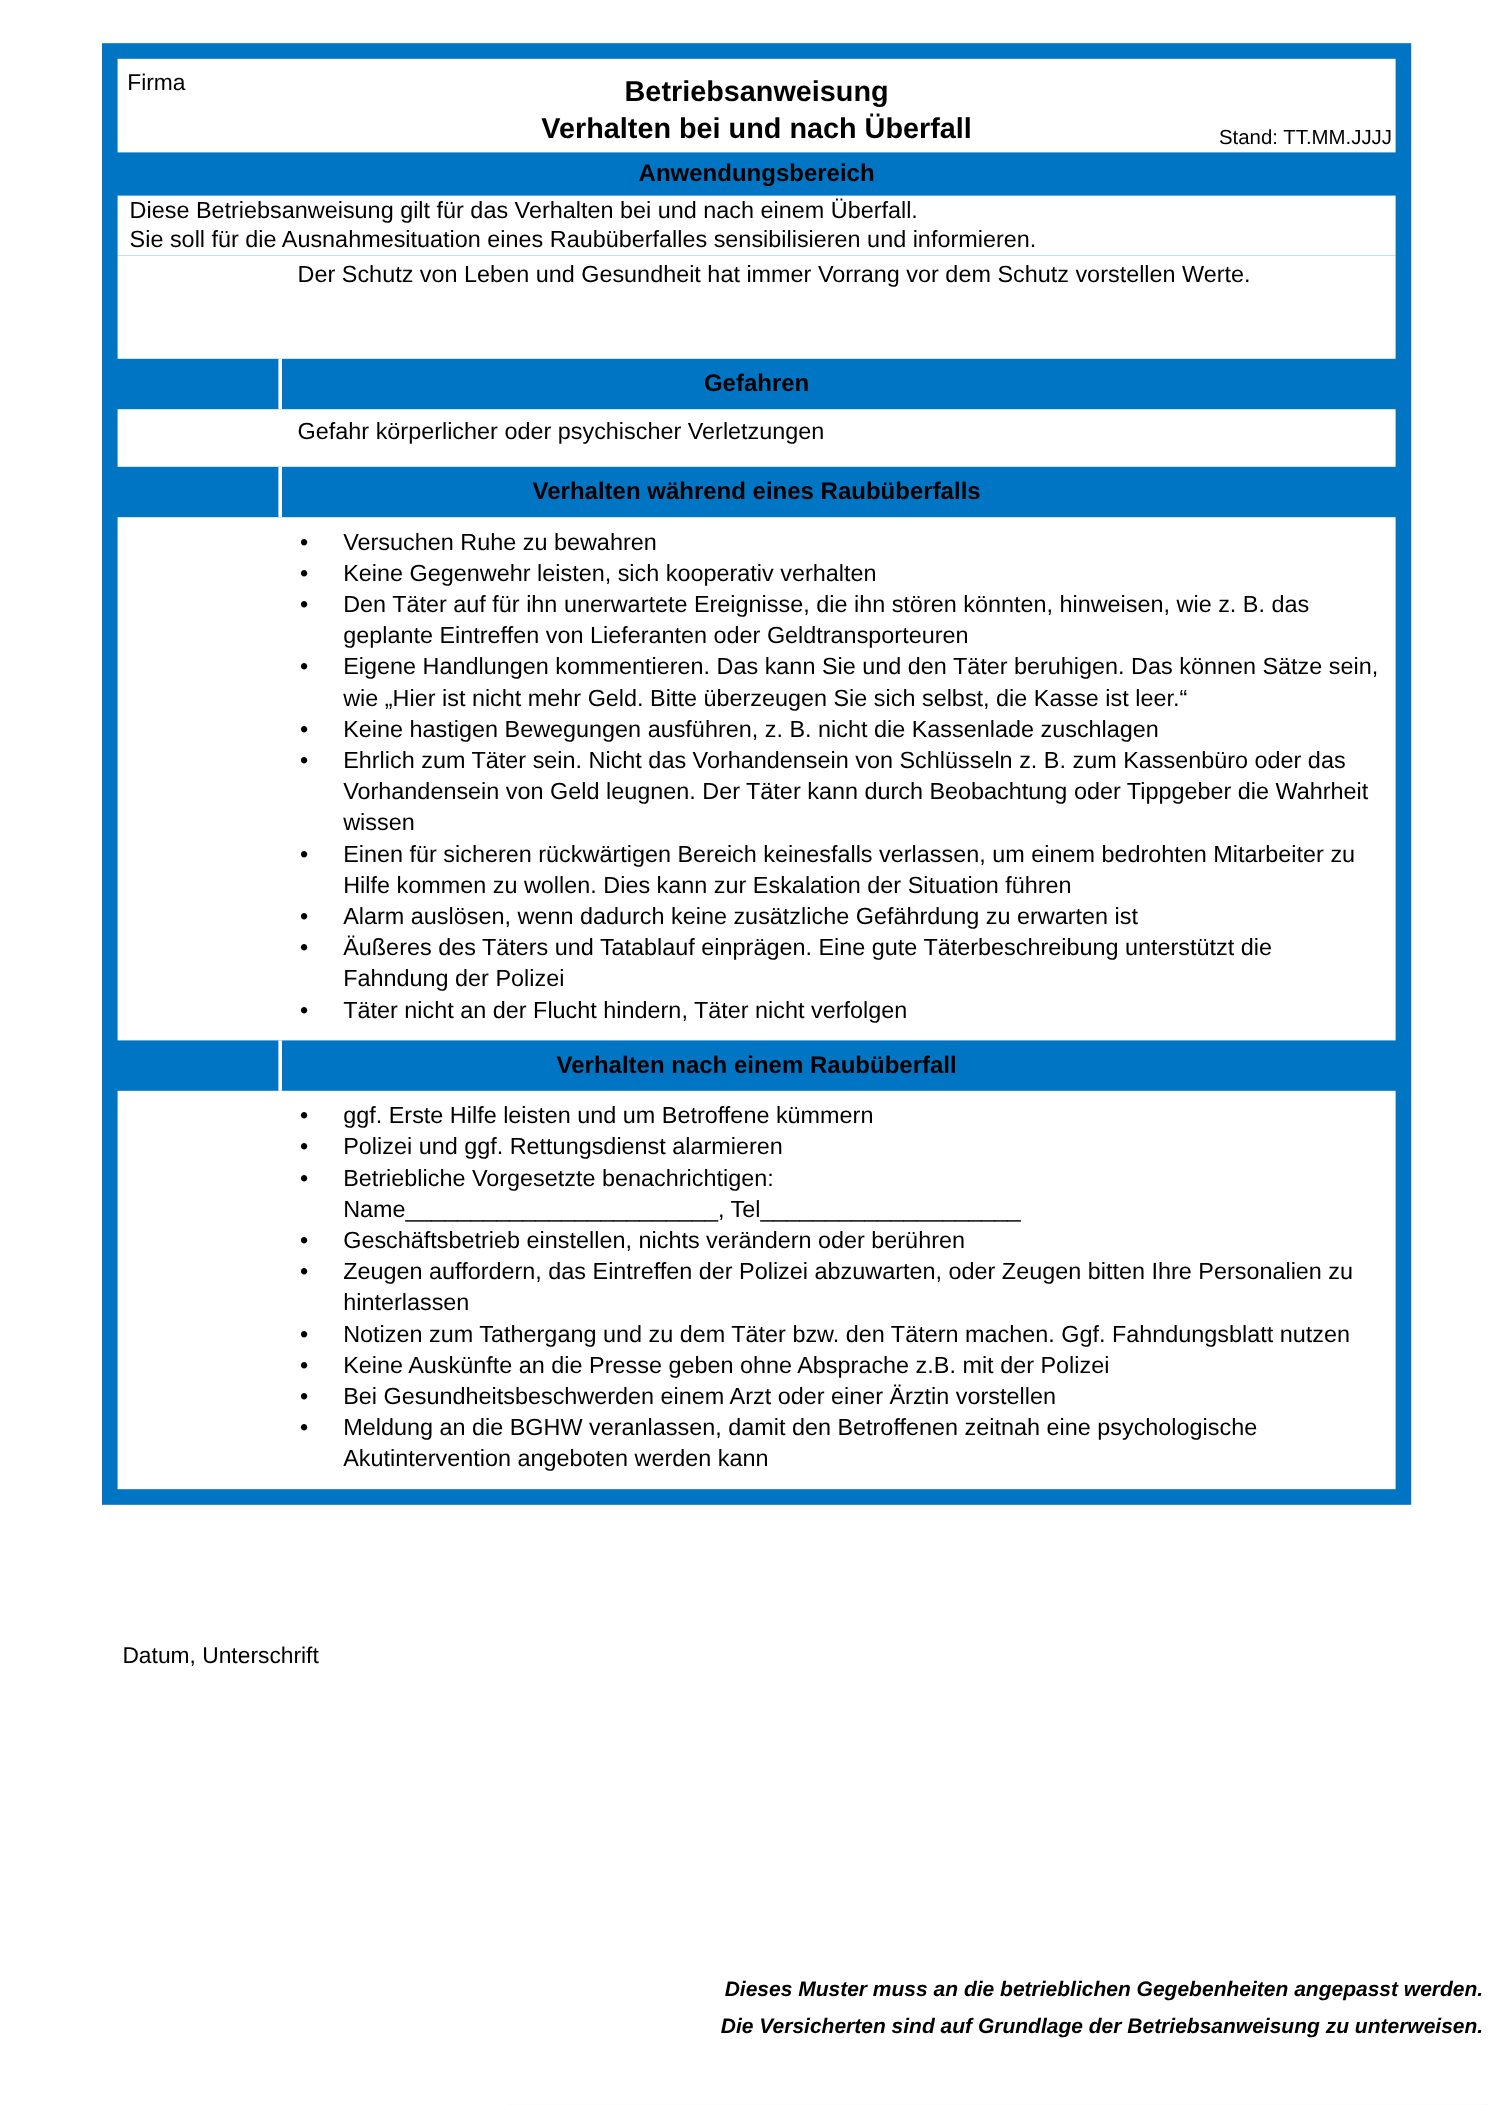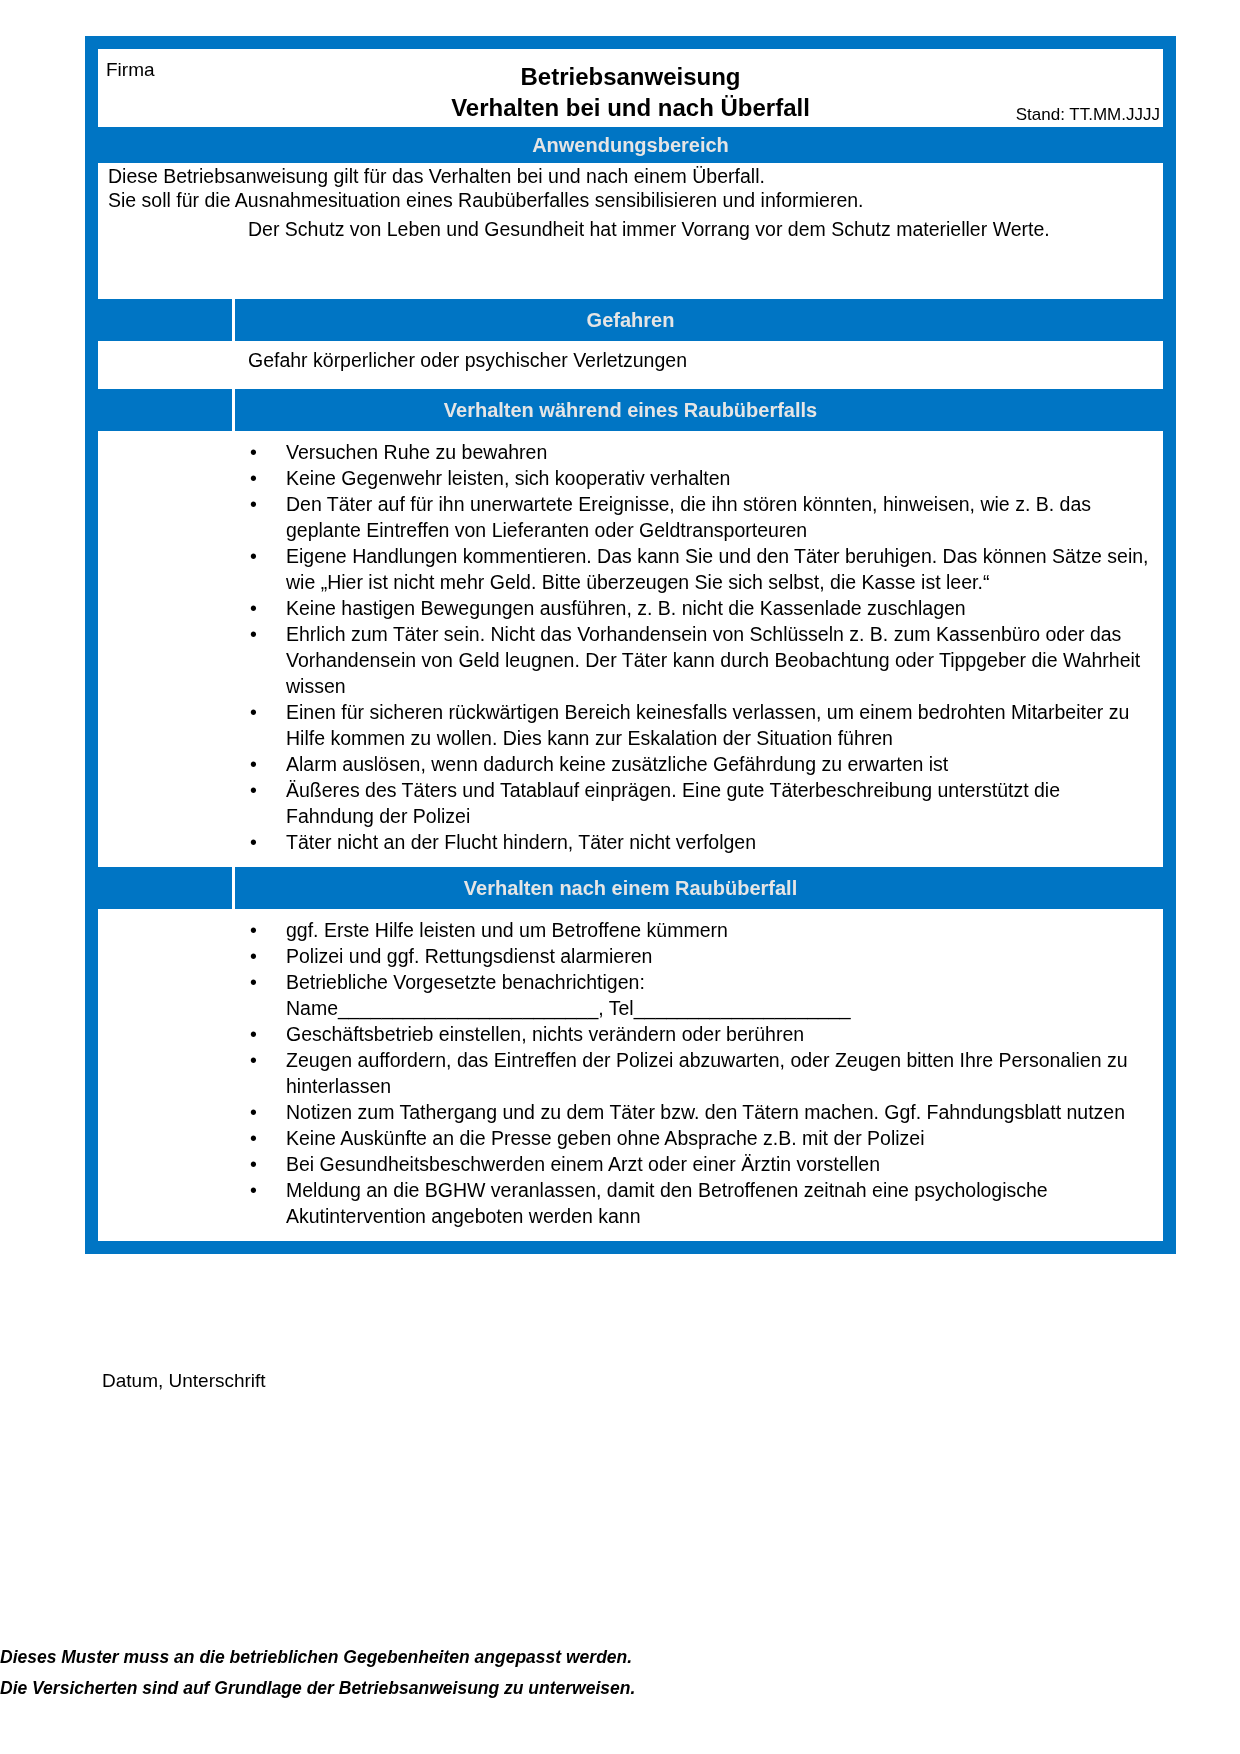--- a/index.html
+++ b/index.html
@@ -12,35 +12,35 @@
     background:#0075C4; padding:13px; box-sizing:border-box;
   }
   .wbox { background:#ffffff; box-sizing:border-box; }
   .header-box { height:78px; position:relative; }
   .company { position:absolute; top:10px; left:8px; font-size:19px; }
   .title-wrap { text-align:center; padding-top:12px; }
   .title-line { font-size:24px; font-weight:bold; line-height:31px; }
   .stand { position:absolute; right:3px; bottom:2px; font-size:17px; }
   .banner {
     position:relative; height:36px; display:flex; align-items:center; justify-content:center;
-    color:#e5e5e5; font-size:20px; font-weight:bold;
+    color:#000000; font-size:20px; font-weight:bold;
   }
   .banner.lined { height:42px;text-align:center; }
   .vline { position:absolute; left:134px; top:0; width:3px; height:100%; background:#fff; }
   .intro-box { height:50px; padding:1px 10px; font-size:19.5px; line-height:24px; }
   .schutz-box { height:86px; padding:3px 10px 0 150px; font-size:19.5px; line-height:26px; }
   .gefahr-box { height:48px; padding:6px 22px 0 150px; font-size:19.5px; line-height:26px; }
   .bullet-box { padding:8px 6px 12px 152px; }
   .bullet-box ul { margin:0; padding:0; list-style:none; }
   .bullet-box li { display:flex; font-size:19.5px; line-height:26px; }
   .bullet { width:36px; flex:0 0 36px; }
   .btext { flex:1; white-space:pre-line; padding-right:4px; }
   .signature { position:absolute; left:102px; top:1354px; font-size:19px;margin-top:16px; }
   .footer-note {
-    position:absolute; left:0; top:1642px; width:100%; text-align:left;
+    position:absolute; left:0; top:1642px; width:100%; text-align:right;
     font-size:17.5px; font-weight:bold; font-style:italic; line-height:31px;
   }
 </style>
 </head>
 <body>
 
 <div class="page">
   <div class="frame">
 
     <div class="wbox header-box">
@@ -56,21 +56,21 @@
       <span>Anwendungsbereich</span>
     </div>
 
     <div class="wbox intro-box">
       <div>Diese Betriebsanweisung gilt für das Verhalten bei und nach einem Überfall.</div>
       <div>Sie soll für die Ausnahmesituation eines Raubüberfalles sensibilisieren und informieren.</div>
     </div>
 
 
     <div class="wbox schutz-box">
-      <div>Der Schutz von Leben und Gesundheit hat immer Vorrang vor dem Schutz materieller Werte.</div>
+      <div>Der Schutz von Leben und Gesundheit hat immer Vorrang vor dem Schutz vorstellen Werte.</div>
     </div>
 
     <div class="banner lined">
       <div class="vline"></div>
       <span>Gefahren</span>
     </div>
 
     <div class="wbox gefahr-box">
       <div>Gefahr körperlicher oder psychischer Verletzungen</div>
     </div>

